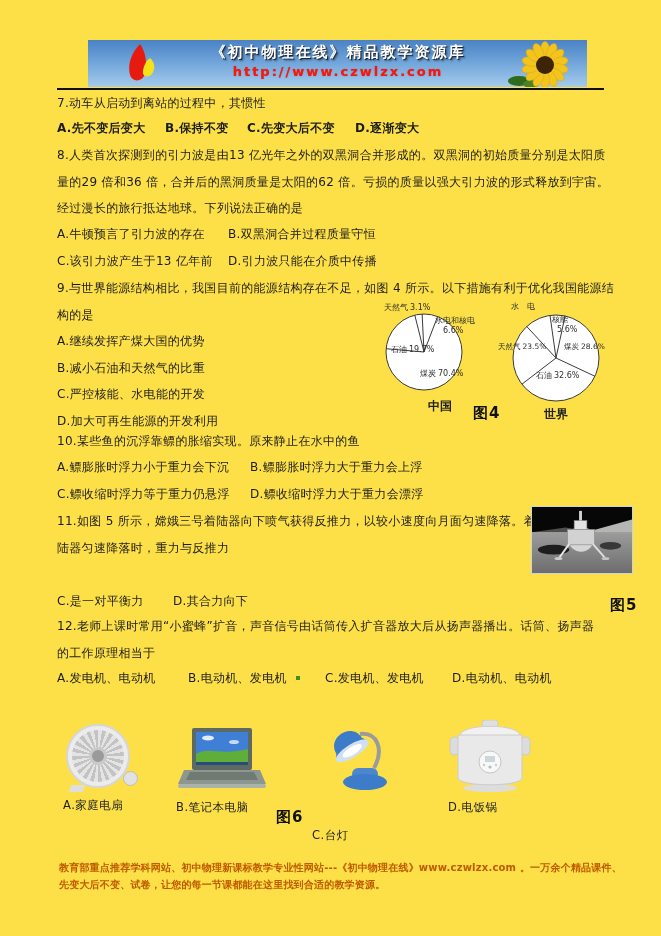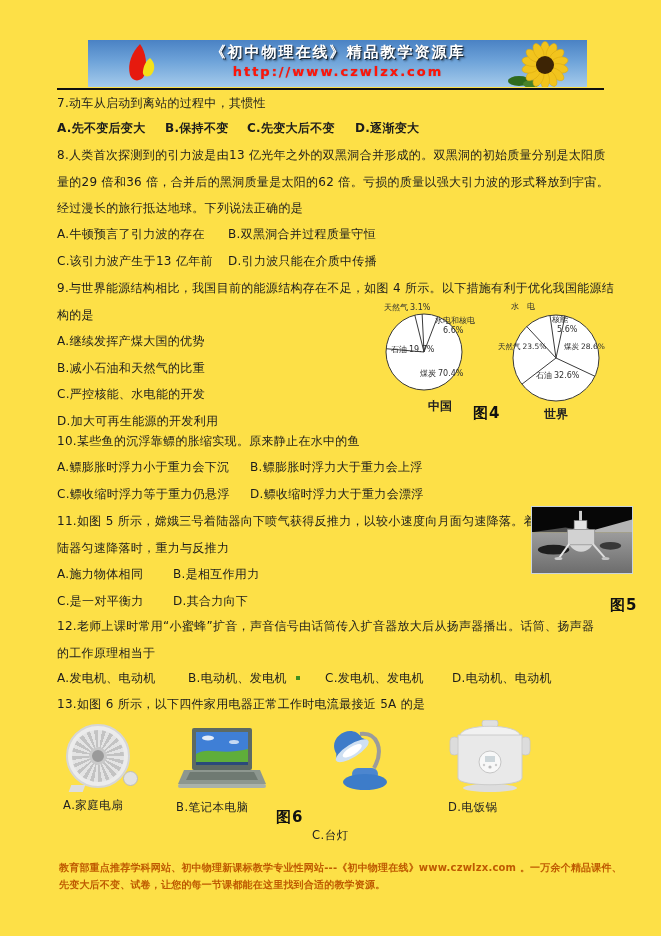--- a/index.html
+++ b/index.html
@@ -164,24 +164,20 @@
     <span class="opt" style="left:57px;">A.鳔膨胀时浮力小于重力会下沉</span>
     <span class="opt" style="left:250px;">B.鳔膨胀时浮力大于重力会上浮</span>
   </div>
   <div class="row" style="top:485.5px;">
     <span class="opt" style="left:57px;">C.鳔收缩时浮力等于重力仍悬浮</span>
     <span class="opt" style="left:250px;">D.鳔收缩时浮力大于重力会漂浮</span>
   </div>
 
   <div class="line" style="left:57px;top:513px;">11.如图 5 所示，嫦娥三号着陆器向下喷气获得反推力，以较小速度向月面匀速降落。着</div>
   <div class="line" style="left:57px;top:539.5px;">陆器匀速降落时，重力与反推力</div>
-  <div class="row" style="top:566px;">
-    <span class="opt" style="left:57px;">A.施力物体相同</span>
-    <span class="opt" style="left:173px;">B.是相互作用力</span>
-  </div>
   <div class="row" style="top:592.5px;">
     <span class="opt" style="left:57px;">C.是一对平衡力</span>
     <span class="opt" style="left:173px;">D.其合力向下</span>
   </div>
 
   <svg class="photo5" viewBox="0 0 102 68" preserveAspectRatio="none">
     <defs>
       <linearGradient id="ground" x1="0" y1="0" x2="0" y2="1">
         <stop offset="0" stop-color="#9c9c9c"></stop>
           <stop offset="1" stop-color="#6d6d6d"></stop>
@@ -207,21 +203,20 @@
   <div class="line" style="left:57px;top:618px;">12.老师上课时常用“小蜜蜂”扩音，声音信号由话筒传入扩音器放大后从扬声器播出。话筒、扬声器</div>
   <div class="line" style="left:57px;top:644.5px;">的工作原理相当于</div>
   <div class="row" style="top:670px;">
     <span class="opt" style="left:57px;">A.发电机、电动机</span>
     <span class="opt" style="left:188px;">B.电动机、发电机</span>
     <span class="opt" style="left:325px;">C.发电机、发电机</span>
     <span class="opt" style="left:452px;">D.电动机、电动机</span>
   </div>
   <div class="artifact-dot"></div>
 
-  <div class="line" style="left:57px;top:696px;">13.如图 6 所示，以下四件家用电器正常工作时电流最接近 5A 的是</div>
 
   <div class="fan">
     <div class="fan-blades"></div>
     <div class="fan-hub"></div>
     <div class="fan-knob"></div>
     <div class="fan-foot"></div>
   </div>
 
   <svg class="abs" style="left:178px;top:726px;" width="88" height="66" viewBox="0 0 88 66">
     <rect x="14" y="2" width="60" height="42" rx="2" fill="#5d6a63"></rect>

